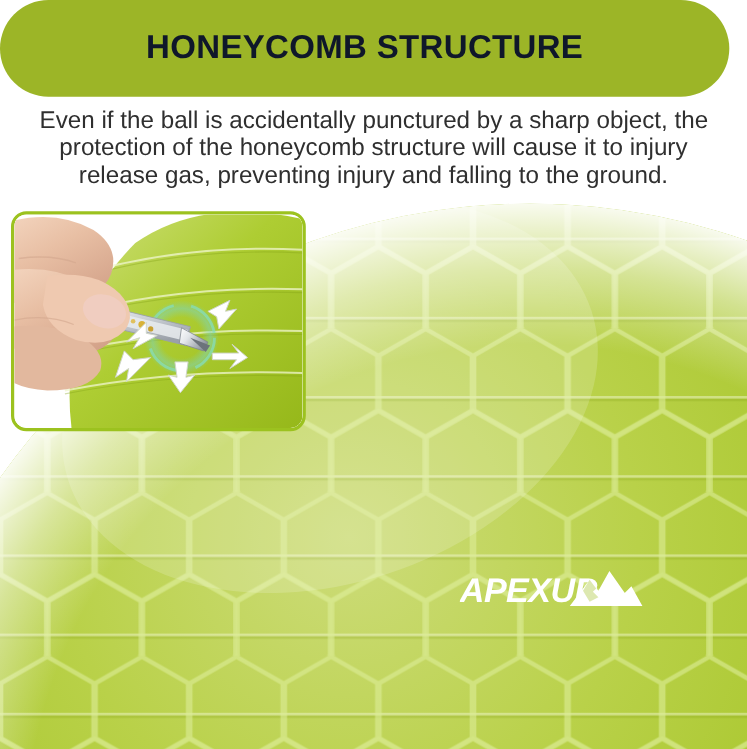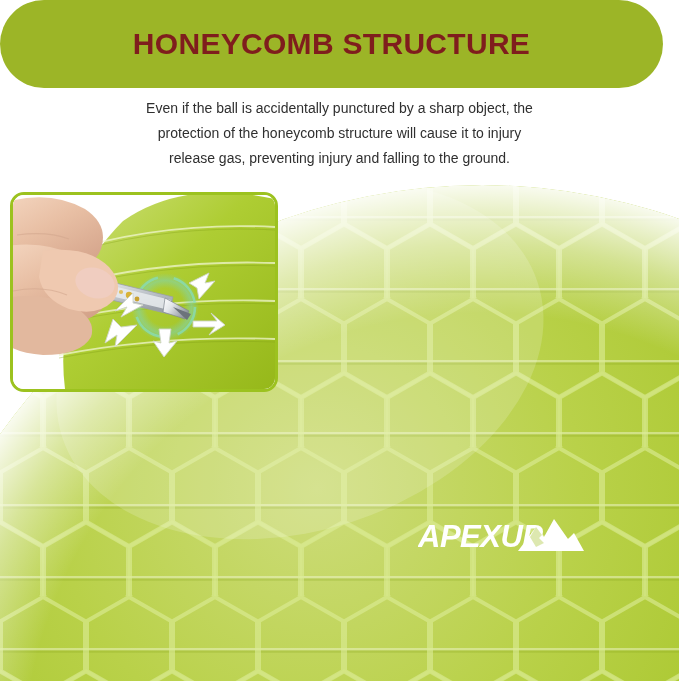--- a/index.html
+++ b/index.html
@@ -18,36 +18,36 @@
 
   
   .banner{
     position:absolute;left:0;top:0;width:663px;height:88px;
     background:#9cb527;
     border-radius:46px;
     z-index:30;
     display:flex;flex-direction:column;align-items:center;justify-content:center;
   }
   .banner-line{
-    color:#7f1d1d;
+    color:#0f172a;
     font-weight:bold;
     font-size:30px;
     letter-spacing:0.3px;
     line-height:34px;
     text-align:left;
     white-space:nowrap;
   }
 
   
   .desc{
     position:absolute;left:36px;top:96px;width:607px;
     z-index:30;
     text-align:center;
     color:#2f2f2f;
-    font-size:14px;
+    font-size:22px;
     line-height:25px;
   }
   .desc-line{display:block;white-space:nowrap;}
 
   
   .inset{
     position:absolute;left:10px;top:192px;width:268px;height:200px;
     border:3px solid #9cc21f;
     border-radius:14px;
     background:#ffffff;

